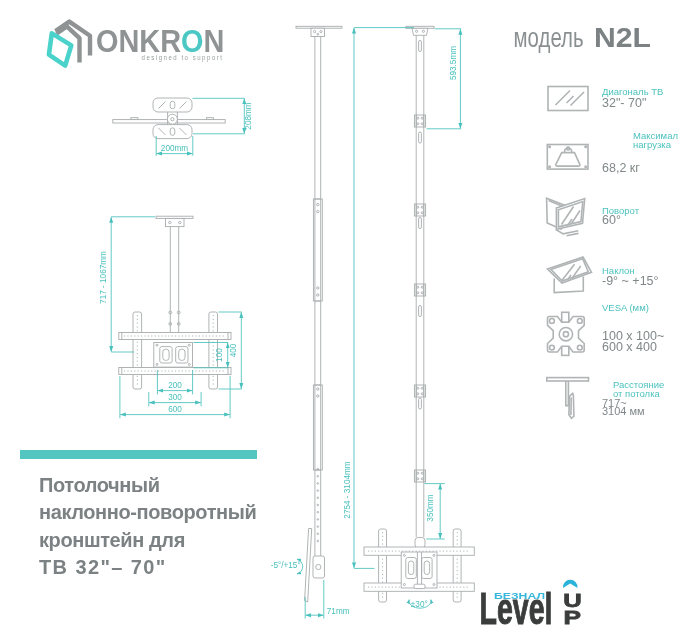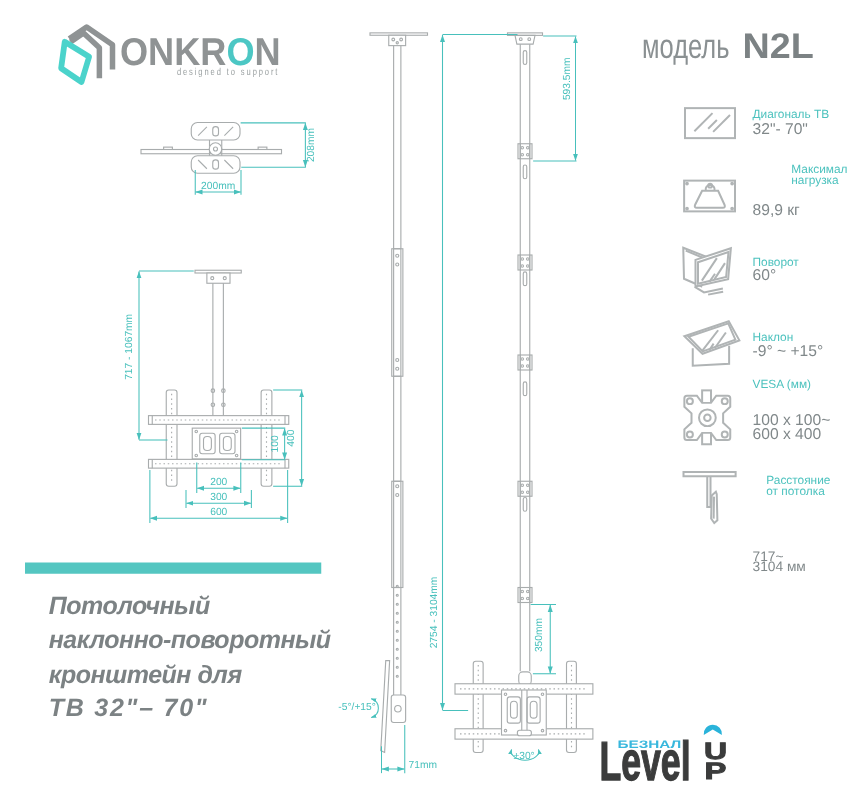--- a/index.html
+++ b/index.html
@@ -3,21 +3,21 @@
 <meta charset="utf-8">
 <style>
   html,body{margin:0;padding:0;background:#fff;}
   .page{position:relative;width:678px;height:640px;background:#fff;overflow:hidden;
         font-family:"Liberation Sans",sans-serif;}
   .abs{position:absolute;}
   .t{position:absolute;left:602px;color:#4cc2be;font-size:9.5px;line-height:8.8px;white-space:nowrap;}
   .v{position:absolute;left:602px;color:#80888a;font-size:12.5px;line-height:10.6px;white-space:nowrap;}
   .bar{position:absolute;left:20px;top:450px;width:237px;height:9px;background:#54c6c1;}
   .title{position:absolute;left:39px;top:472px;color:#7c8284;font-weight:bold;
-         font-size:20px;line-height:27.4px;letter-spacing:-0.4px;white-space:nowrap;font-style:italic;}
+         font-size:20px;line-height:27.4px;letter-spacing:-0.4px;white-space:nowrap;}
 </style>
 </head>
 <body>
 <div class="page">
 
 <svg class="abs" style="left:0;top:0" width="678" height="640" viewBox="0 0 678 640">
 <defs>
 <marker id="mE" markerWidth="6" markerHeight="5.2" refX="5.5" refY="2.6" orient="auto" markerUnits="userSpaceOnUse">
           <path d="M5.8,2.6 L0,0.6 L0,4.6 z" fill="#48c0bc"></path>
         </marker>
@@ -349,29 +349,29 @@
 <g>
  <rect class="i" x="546.8" y="377.6" width="41.7" height="3.4" stroke-width="1.1"></rect>
  <path class="i" d="M565.8,381 V405.6 H568.4 V381" stroke-width="1.1"></path>
  <path class="i" d="M572.7,393.4 L569.4,396.4 L568.9,414.8 L571.4,418.4 L573.9,416.2 L573.4,395.3 Z" stroke-width="1.1"></path>
  <line class="i" x1="571.2" y1="397.3" x2="570.9" y2="414.9" stroke-width="0.9"></line>
 </g>
 </svg>
 <div class="t" style="top:88px;">Диагональ ТВ</div>
 <div class="v" style="top:98.2px;">32"- 70"</div>
 <div class="t" style="top:132px;margin-left:31px;">Максимальная<br>нагрузка</div>
-<div class="v" style="top:163.2px;">89,9 кг</div>
+<div class="v" style="top:163.2px;">68,2 кг</div>
 <div class="t" style="top:206.5px;">Поворот</div>
 <div class="v" style="top:214.7px;">60°</div>
 <div class="t" style="top:266.5px;">Наклон</div>
 <div class="v" style="top:275.8px;">-9° ~ +15°</div>
 <div class="t" style="top:304px;">VESA (мм)</div>
 <div class="v" style="top:331.4px;">100 x 100~<br>600 x 400</div>
 <div class="t" style="top:381px;margin-left:11px;">Расстояние<br>от потолка</div>
-<div class="v" style="top:398.7px;font-size:11px;line-height:8.8px;margin-top:43px;">717~<br>3104 мм</div>
+<div class="v" style="top:398.7px;font-size:11px;line-height:8.8px;">717~<br>3104 мм</div>
 
 <div class="bar"></div>
 <div class="title">Потолочный<br>наклонно‑поворотный<br>кронштейн для<br><span style="letter-spacing:1.4px">ТВ 32"– 70"</span></div>
 
 <svg class="abs" style="left:470px;top:566px" width="130" height="70" viewBox="0 0 130 70">
  <text x="9.5" y="57.8" font-family="Liberation Sans,sans-serif" font-weight="bold" font-size="44px" fill="#3b3c3c" stroke="#3b3c3c" stroke-width="1" textLength="73" lengthAdjust="spacingAndGlyphs">Level</text>
  <text x="24" y="32.8" font-family="Liberation Sans,sans-serif" font-weight="bold" font-size="8.7px" fill="#38b7dd" textLength="51" lengthAdjust="spacingAndGlyphs">БЕЗНАЛ</text>
  <text x="93.3" y="41" font-family="Liberation Sans,sans-serif" font-weight="bold" font-size="19px" fill="#3b3c3c" stroke="#3b3c3c" stroke-width="0.8" textLength="18.5" lengthAdjust="spacingAndGlyphs">U</text>
  <text x="93.5" y="57.6" font-family="Liberation Sans,sans-serif" font-weight="bold" font-size="19px" fill="#3b3c3c" stroke="#3b3c3c" stroke-width="0.8" textLength="17.5" lengthAdjust="spacingAndGlyphs">P</text>
  <path d="M93,22 A 7.3,7.3 0 1 1 107.5,22 L 100.2,17.6 Z" fill="#2ab3da"></path>

